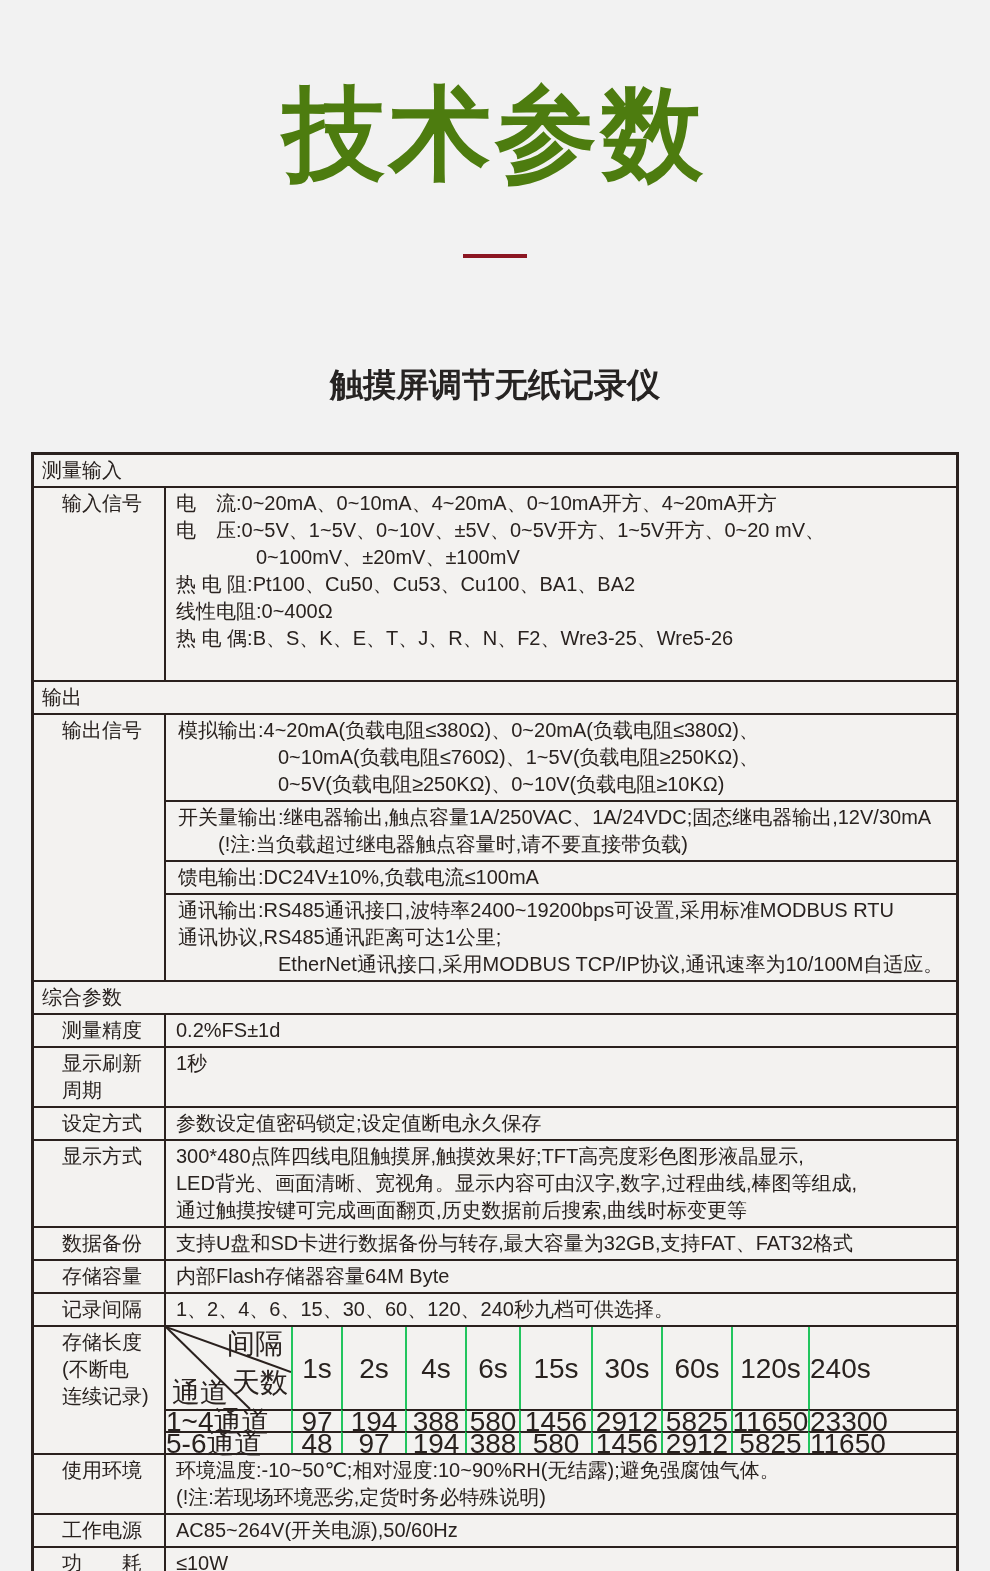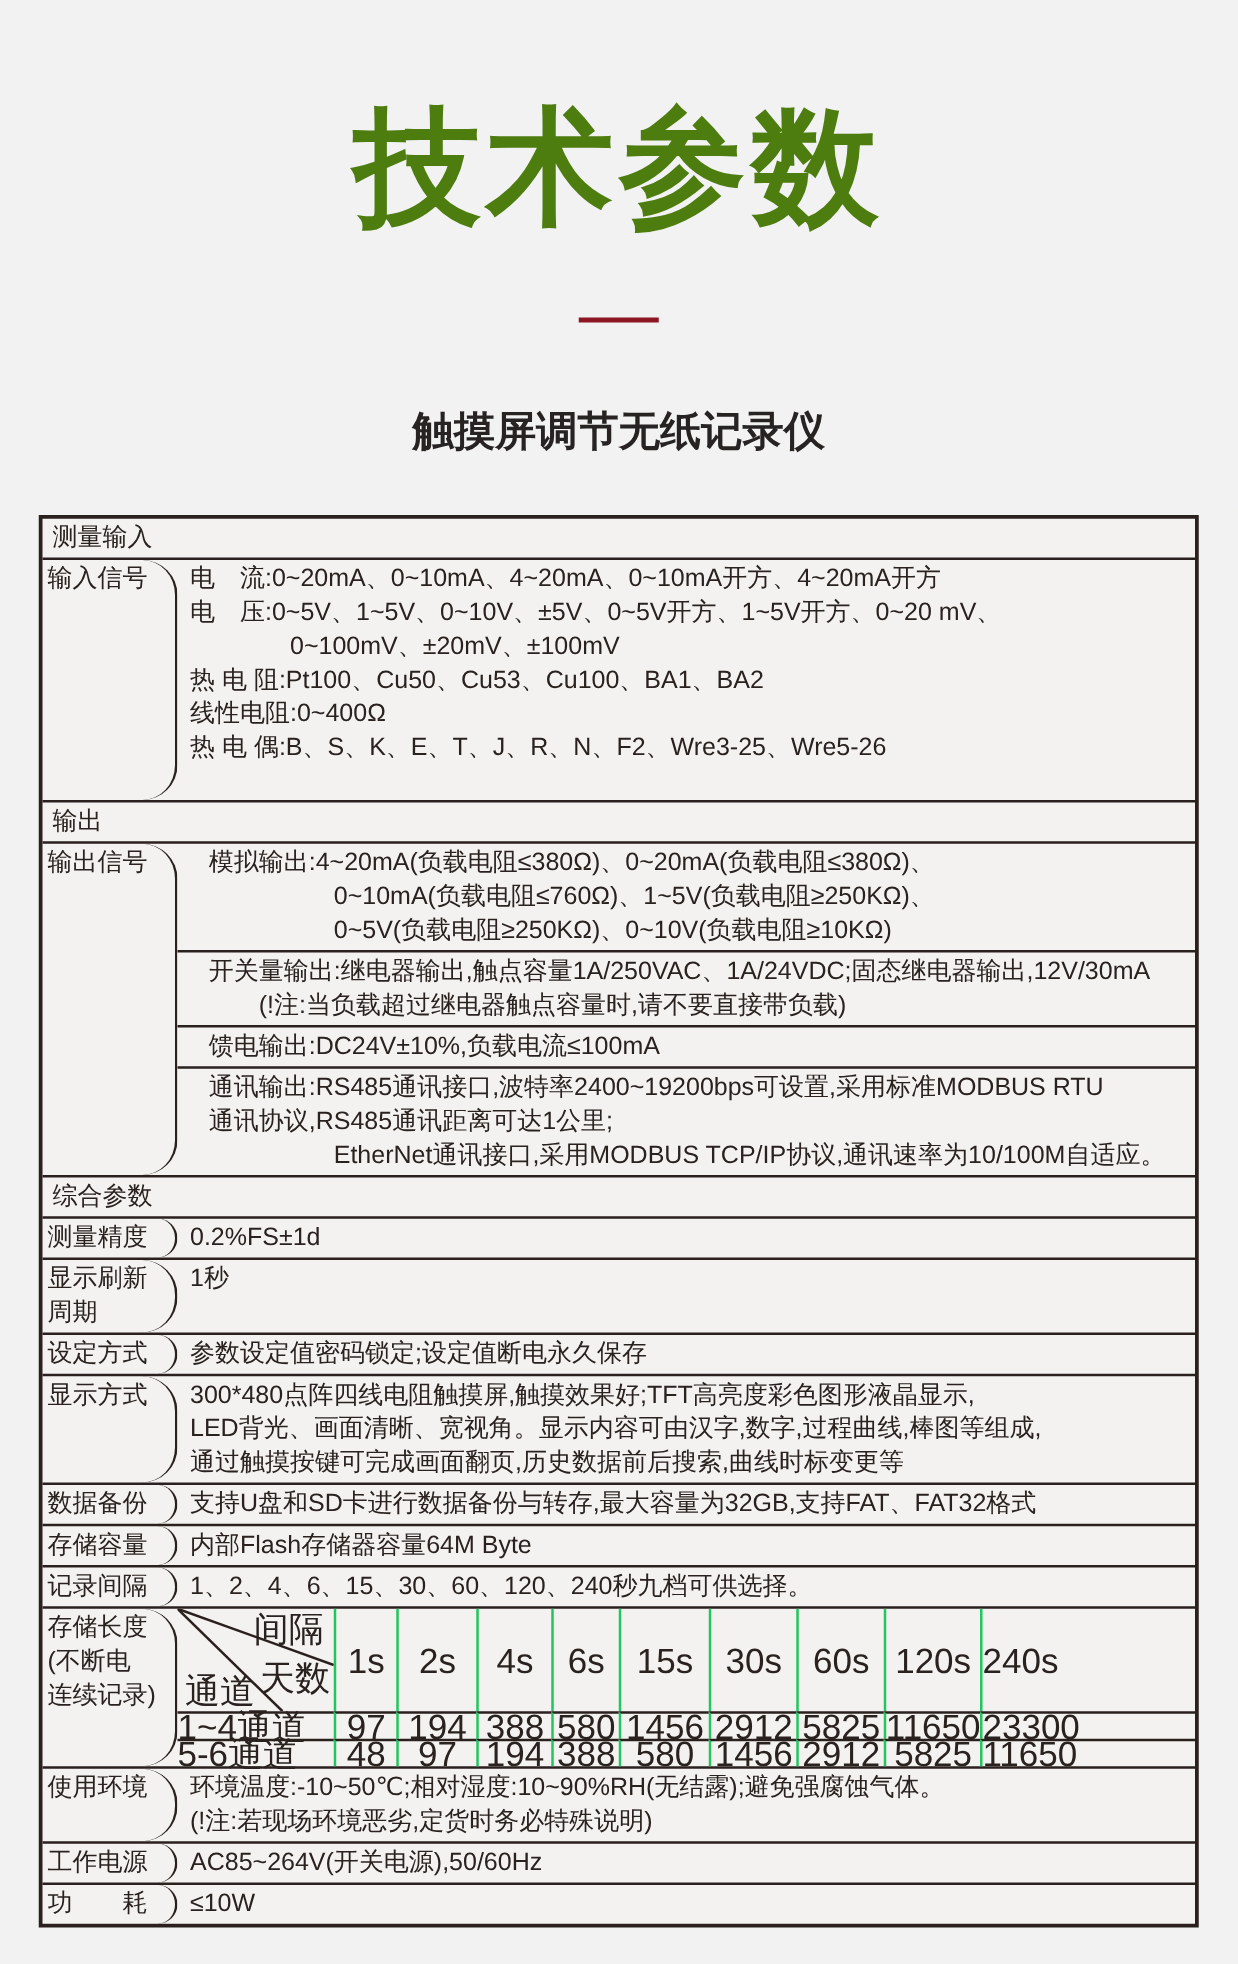--- a/index.html
+++ b/index.html
@@ -21,45 +21,44 @@
   }
   .divider {
     width:64px; height:4px;
     margin:64px auto 0 auto;
   }
   .subtitle {
     text-align:center;
     font-size:33px;
     font-weight:700;
     color:#262322;
-    margin-top:68px;
+    margin-top:108px;
     line-height:1.15;
   }
   .spec-table {
     width:922px;
     margin:48px auto 0 auto;
     border:3px solid #2a211e;
     background:#f3f2f0;
     font-size:20px;
     line-height:27px;
   }
   .trow { display:flex; border-top:2px solid #2a211e; }
   .trow:first-child { border-top:none; }
   .sec-cell { flex:1; padding:2px 6px 2px 8px; }
   .cell-label {
     width:99px; flex:none;
     border-right:2px solid #2a211e;
-    padding:2px 3px 2px 4px;
-    border-radius:28px;
+    padding:2px 3px 2px 28px;
   }
   .cell-content { flex:1; padding:2px 6px 2px 10px; min-width:0; }
   .line { white-space:nowrap; }
   .pad-b { padding-bottom:28px; }
   .substack { flex:1; display:flex; flex-direction:column; min-width:0; }
-  .subcell { padding:2px 6px 2px 25px; border-top:2px solid #2a211e; min-width:0; }
+  .subcell { padding:2px 6px 2px 12px; border-top:2px solid #2a211e; min-width:0; }
   .subcell:first-child { border-top:none; }
   .minh-58 { min-height:54px; }
   
   .sgrid {
     flex:1; display:grid;
     grid-template-columns:125px 50px 64px 60px 54px 72px 70px 70px 77px minmax(0,1fr);
     font-size:28px;
   }
   .sg-cell {
     display:flex; align-items:center; justify-content:center;

